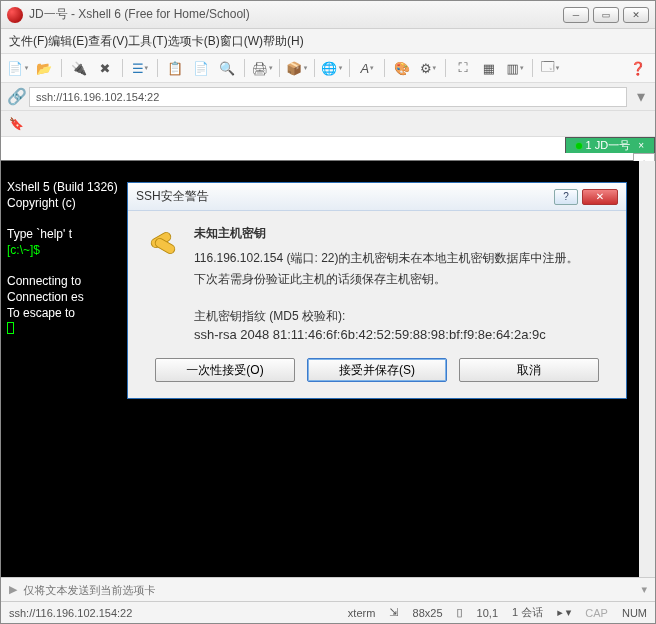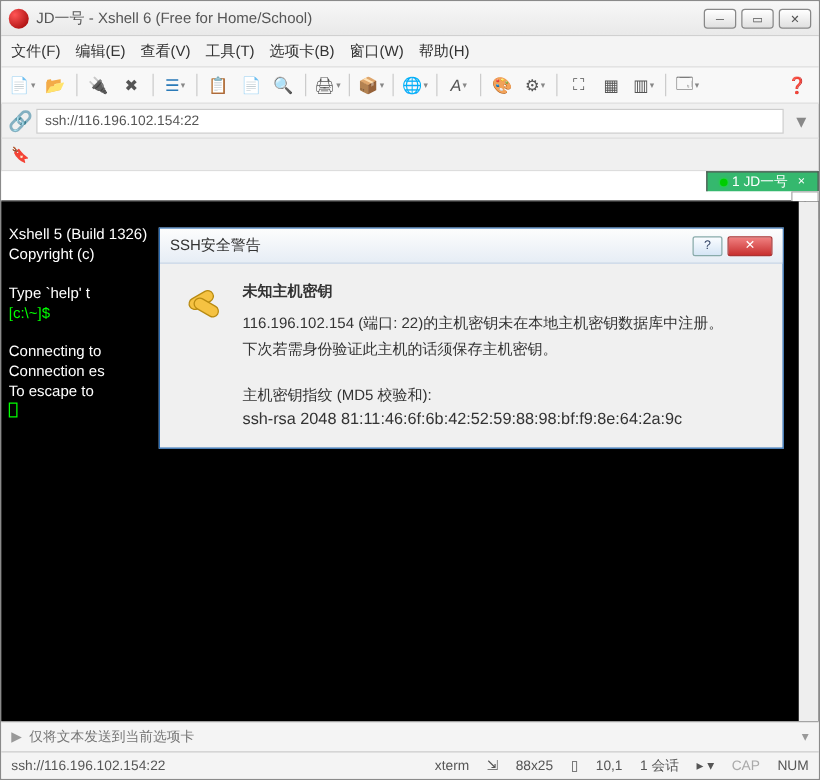--- a/index.html
+++ b/index.html
@@ -3,21 +3,21 @@
 <meta charset="utf-8">
 <style>
 * { box-sizing: border-box; margin: 0; padding: 0; font-family: "Microsoft YaHei", "Segoe UI", Tahoma, sans-serif; }
 body { width: 656px; height: 624px; background: #fff; overflow: hidden; position: relative; }
 .window { width: 656px; height: 624px; border: 1px solid #8a8a8a; background: #f0f0f0; display: flex; flex-direction: column; }
 .titlebar { height: 28px; background: linear-gradient(#f7f7f7,#e9e9e9); display: flex; align-items: center; padding: 0 6px; border-bottom: 1px solid #d0d0d0; }
 .titlebar .logo { width: 16px; height: 16px; background: radial-gradient(circle at 30% 30%,#f55,#900); border-radius: 50%; margin-right: 6px; }
 .titlebar .title { flex: 1; font-size: 12px; color: #555; }
 .winbtns { display: flex; gap: 4px; }
 .winbtn { width: 26px; height: 16px; border: 1px solid #888; border-radius: 3px; background: linear-gradient(#fff,#e0e0e0); font-size: 9px; line-height: 14px; text-align: center; color: #555; cursor: pointer; }
-.menubar { height: 24px; display: flex; align-items: center; padding: 0 8px; gap: 12px; font-size: 12px; color: #333; background: #f4f4f4; }
+.menubar { height: 24px; display: flex; align-items: center; padding: 0 8px; font-size: 12px; color: #333; background: #f4f4f4; }
 .menubar .mi { cursor: pointer; }
 .toolbar { height: 30px; display: flex; align-items: center; padding: 0 6px; gap: 4px; border-top: 1px solid #ddd; border-bottom: 1px solid #ddd; background: #f8f8f8; }
 .tbtn { width: 22px; height: 22px; display: flex; align-items: center; justify-content: center; font-size: 13px; color: #555; cursor: pointer; border-radius: 2px; }
 .tsep { width: 1px; height: 18px; background: #ccc; margin: 0 2px; }
 .tdrop::after { content: "▾"; font-size: 7px; margin-left: 1px; color: #888; }
 .addrbar { height: 28px; display: flex; align-items: center; padding: 0 6px; gap: 6px; border-bottom: 1px solid #ddd; }
 .addrbar .aicon { width: 16px; text-align: center; color: #888; }
 .addrbar .addr { flex: 1; height: 20px; border: 1px solid #ccc; background: #fff; font-size: 11px; padding: 2px 6px; color: #555; }
 .hintbar { height: 26px; display: flex; align-items: center; padding: 0 8px; font-size: 12px; color: #888; gap: 6px; border-bottom: 1px solid #ddd; }
 .tabbar { height: 24px; background: #fff; border-bottom: 1px solid #777; display: flex; align-items: flex-end; position: relative; flex-direction: column; }
@@ -186,14 +186,19 @@
           <div class="k2"></div>
       </div>
       <div style="flex:1">
         <div class="dlg-h">未知主机密钥</div>
         <div class="dlg-p">116.196.102.154 (端口: 22)的主机密钥未在本地主机密钥数据库中注册。</div>
         <div class="dlg-p">下次若需身份验证此主机的话须保存主机密钥。</div>
         <div class="dlg-fp">主机密钥指纹 (MD5 校验和):</div>
         <div class="dlg-fp2">ssh-rsa 2048 81:11:46:6f:6b:42:52:59:88:98:bf:f9:8e:64:2a:9c</div>
       </div>
     </div>
+    <div class="dlg-btns">
+      <button class="dlg-btn">一次性接受(O)</button>
+      <button class="dlg-btn focus">接受并保存(S)</button>
+      <button class="dlg-btn">取消</button>
+    </div>
   </div>
 </div>
 
 </body></html>

